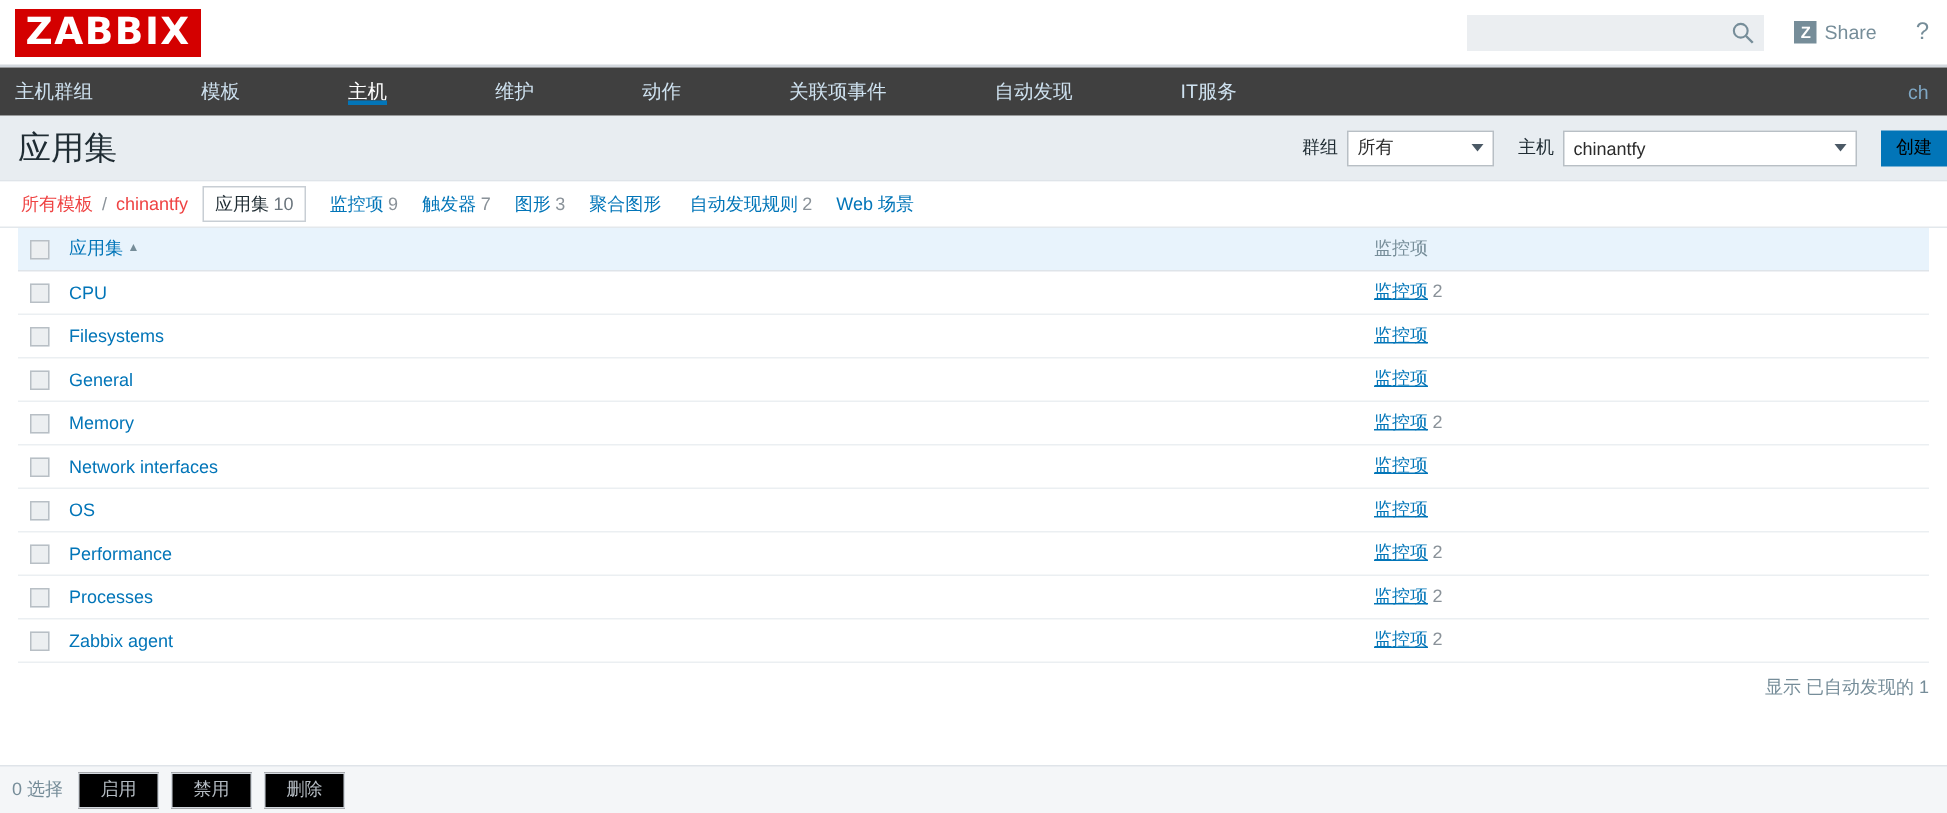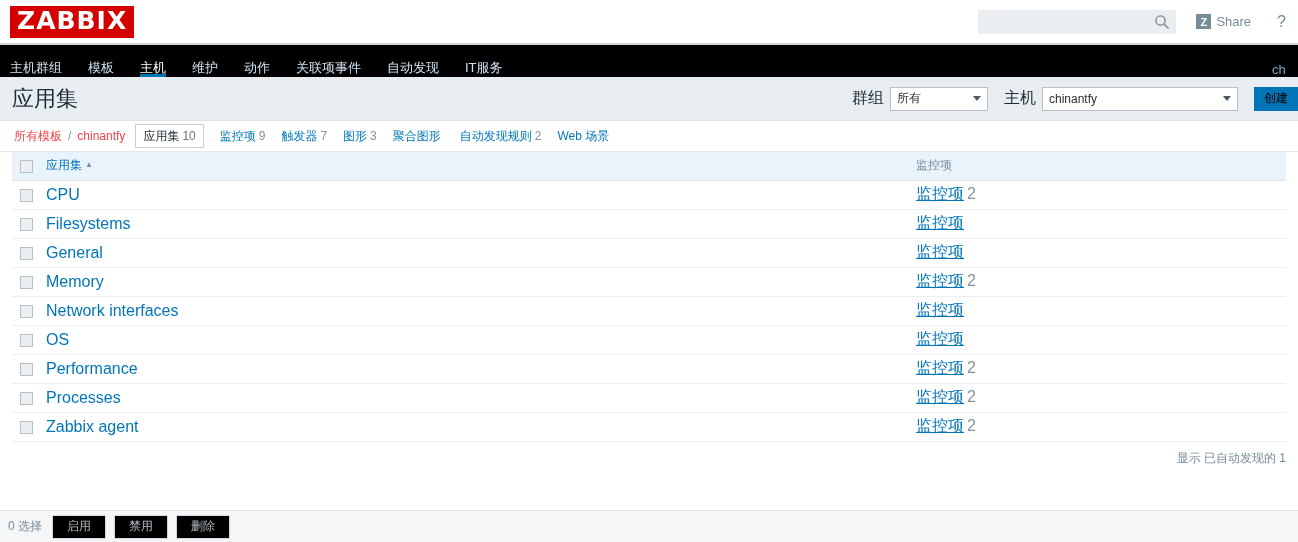--- a/index.html
+++ b/index.html
@@ -94,24 +94,25 @@
   .helpq {
     margin-left: 26px;
     color: #768d99;
     font-size: 16px;
     cursor: pointer;
   }
 
   
   .subnav {
     height: 32px;
-    background: #000000;
-    display: flex;
-    align-items: flex-end;
+    background: #404040;
+    display: flex;
+    align-items: center;
     position: relative;
+    gap: 46px;
   }
   .subnav .si {
     color: #cfe2f0;
     font-size: 13px;
     padding: 0 13px;
     display: flex;
     align-items: center;
     cursor: pointer;
     position: relative;
     white-space: nowrap;
@@ -146,21 +147,21 @@
     align-items: center;
     padding: 0 0 0 12px;
     border-bottom: 1px solid #dfe4e9;
   }
   .pagetitle {
     font-size: 22px;
     color: #1f2c33;
     font-weight: normal;
   }
   .filters { margin-left: auto; display: flex; align-items: center; }
-  .flabel { font-size: 16px; color: #1f2c33; margin-right: 6px; }
+  .flabel { font-size: 12px; color: #1f2c33; margin-right: 6px; }
   .selwrap { position: relative; margin-right: 16px; }
   .sel {
     height: 24px;
     background: #ffffff;
     border: 1px solid #b8bfc5;
     font-family: "Liberation Sans", sans-serif;
     font-size: 12px;
     color: #2b2b2b;
     padding: 0 22px 0 6px;
     display: flex;
@@ -234,21 +235,21 @@
     padding: 0 8px;
     border-bottom: 1px solid #dfe4e9;
   }
   table.list th.c-chk { width: 26px; padding-right: 0; }
   table.list th.c-name { width: 870px; }
   table.list th a { color: #0275b8; text-decoration: none; cursor: pointer; }
   .sortarrow { color: #768d99; font-size: 8px; margin-left: 3px; vertical-align: 2px; }
   table.list td {
     height: 29px;
     padding: 0 8px;
-    font-size: 16px;
+    font-size: 12px;
     border-bottom: 1px solid #ebeff2;
     color: #2b2b2b;
   }
   table.list td.c-chk { width: 26px; padding-right: 0; }
   table.list td a { color: #0275b8; text-decoration: none; cursor: pointer; }
   table.list td a.items { text-decoration: underline; }
   .itemcnt { color: #8a9299; margin-left: 3px; }
   .chk {
     width: 13px; height: 13px;
     border: 1px solid #b8bfc5;

